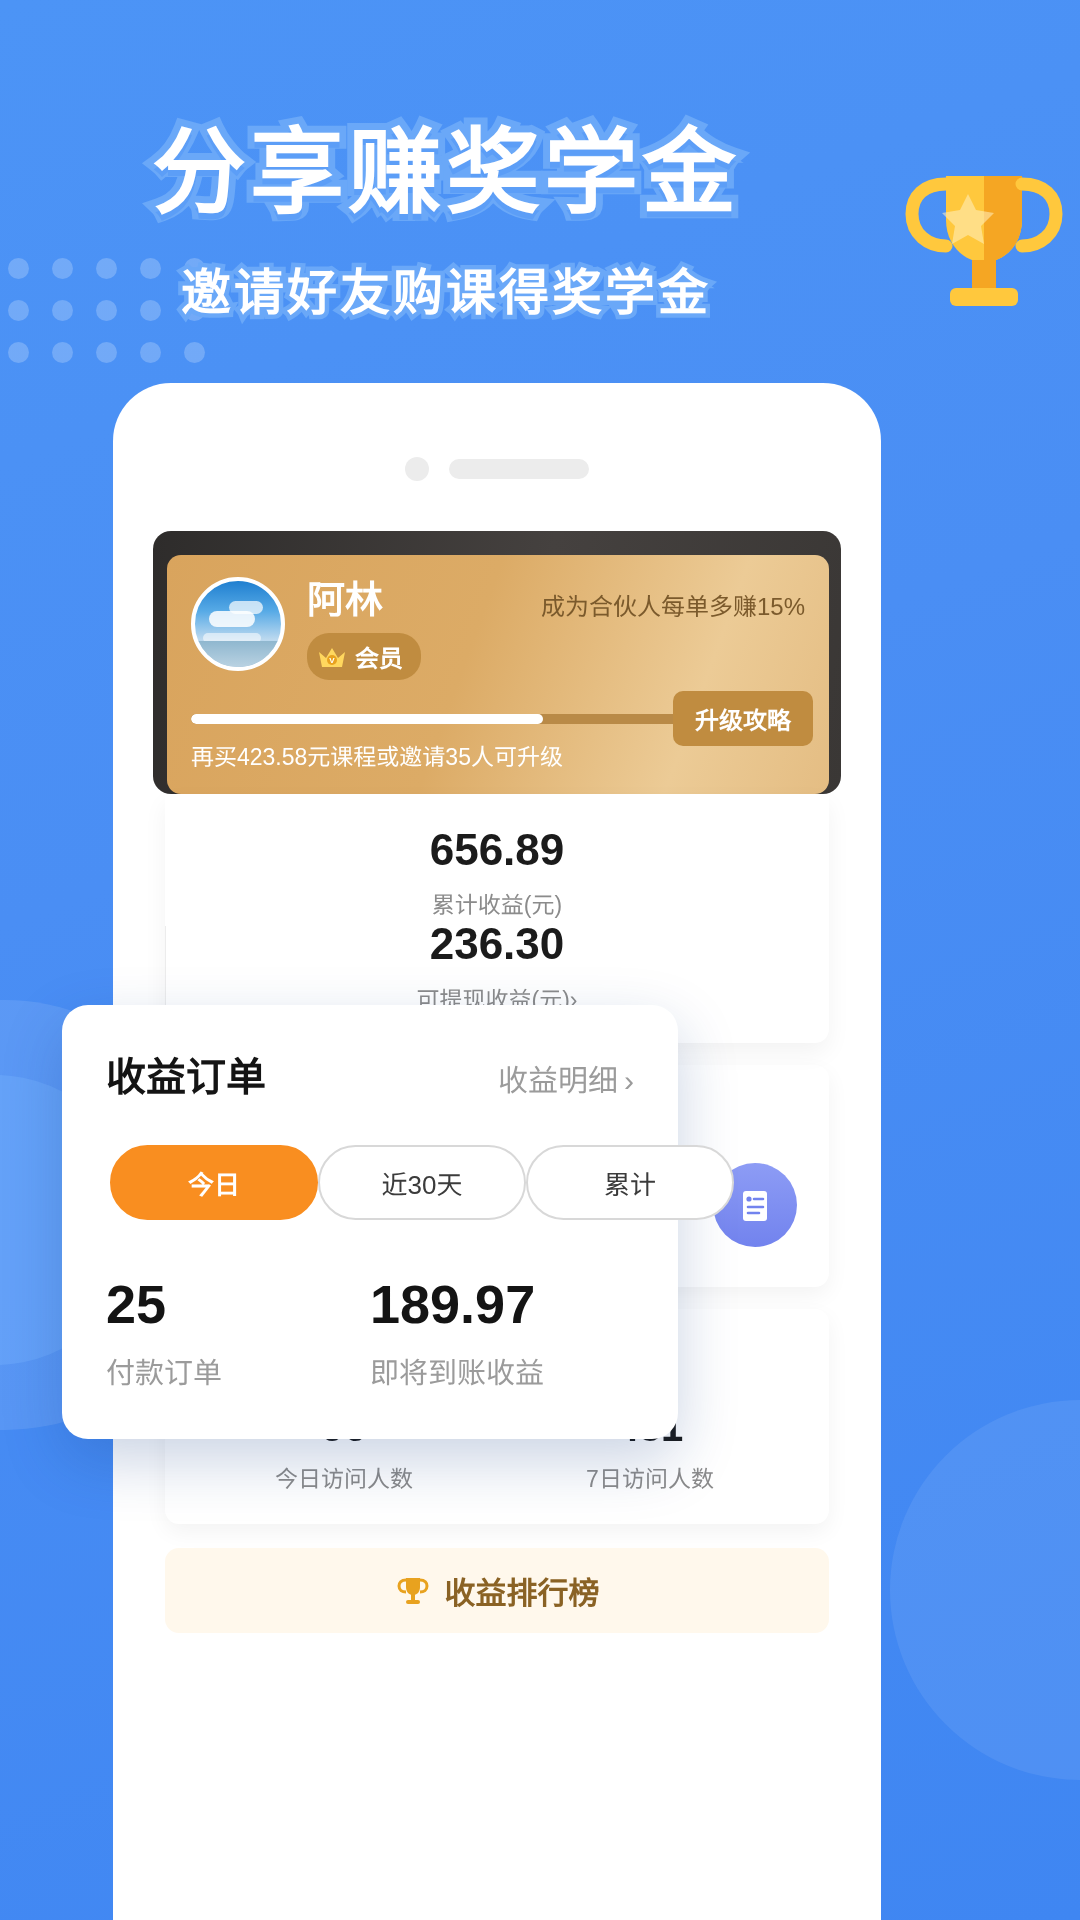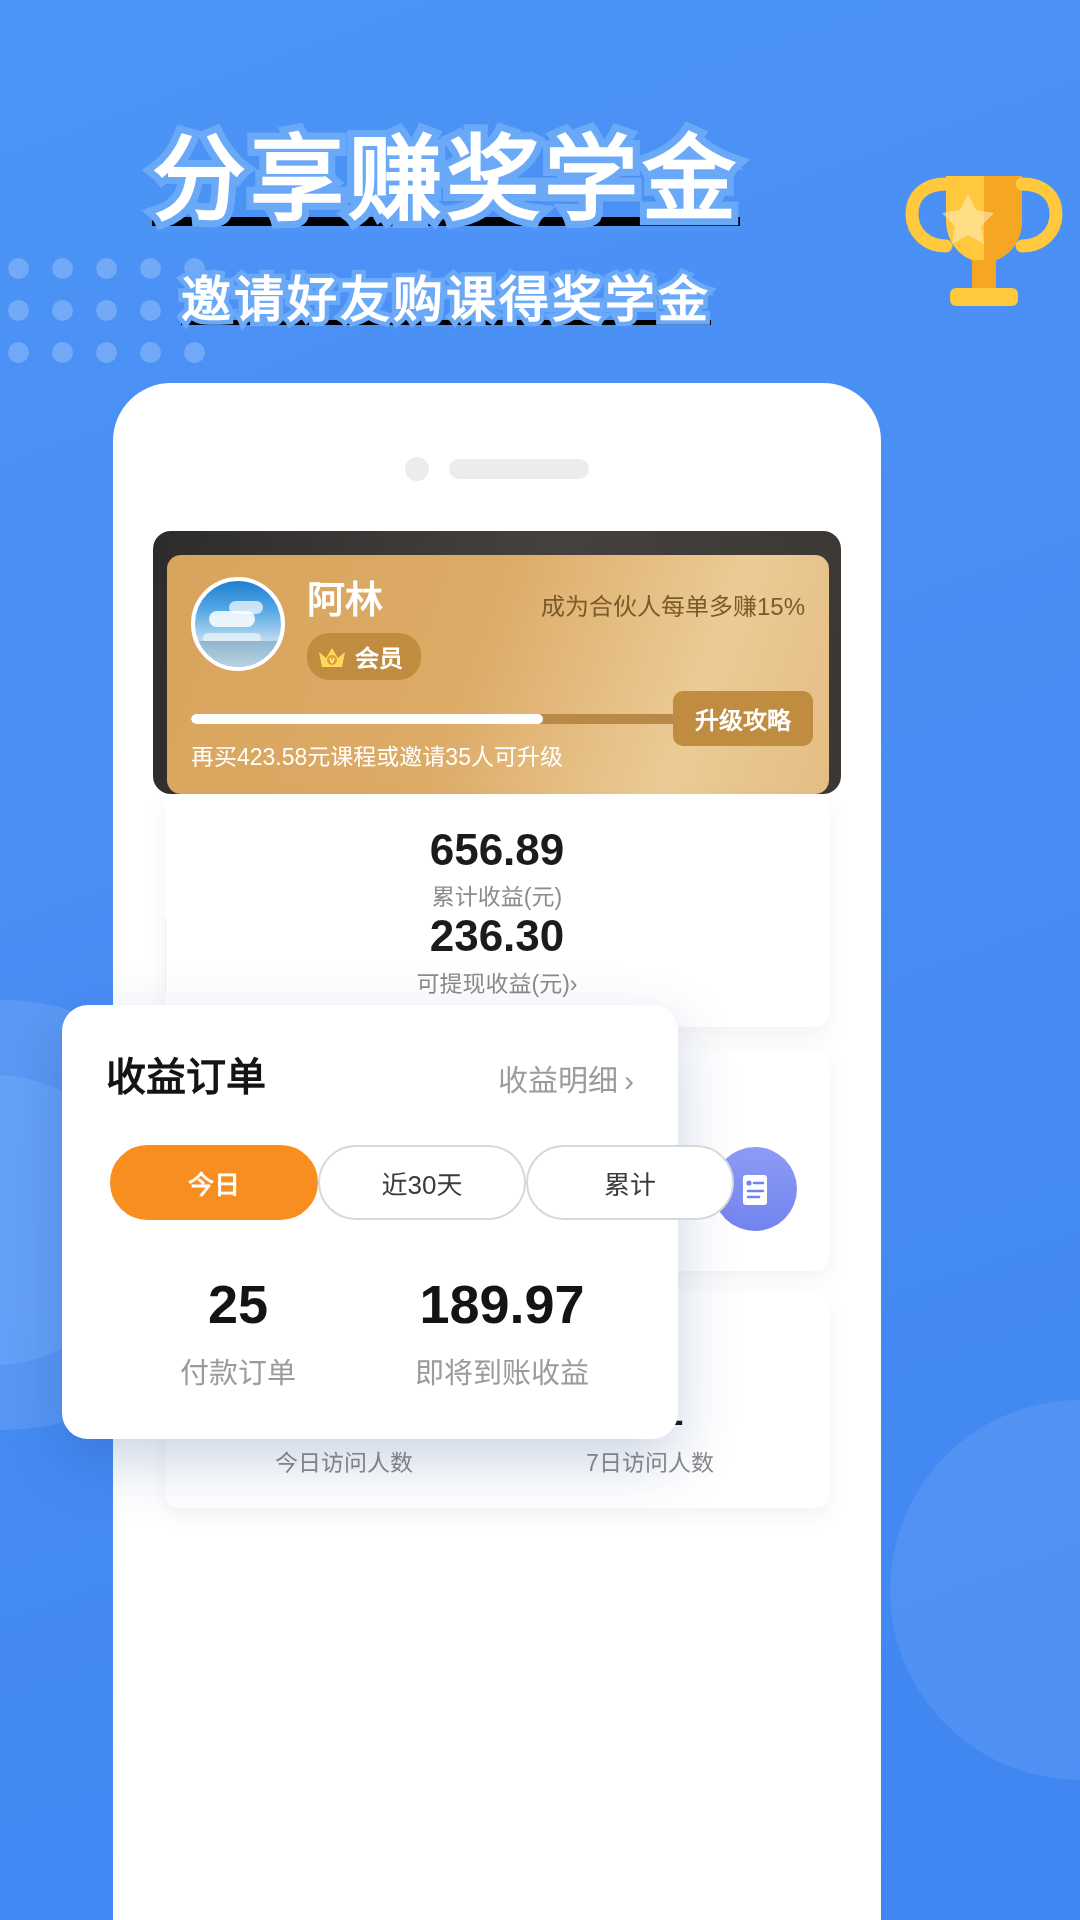--- a/index.html
+++ b/index.html
@@ -34,21 +34,21 @@
     width: 290px; height: 290px; border-radius: 50%;
     background: rgba(120,180,255,0.35); z-index: 1;
   }
   .bg-circle-r {
     position: absolute; right: -190px; top: 1400px;
     width: 380px; height: 380px; border-radius: 50%;
     background: rgba(255,255,255,0.08); z-index: 1;
   }
 
   
-  .hero { position: absolute; left: 0; top: 15px; width: 892px; z-index: 5; text-decoration: underline; }
+  .hero { position: absolute; left: 0; top: 8px; width: 892px; z-index: 5; }
   .hero-title {
     text-align: center; margin-top: 88px;
     font-size: 94px; font-weight: bold; letter-spacing: 4px;
     color: #ffffff;
     -webkit-text-stroke: 14px #6aa8f8;
     paint-order: stroke fill;
     text-shadow: 0 6px 0 rgba(80,150,245,0.55);
   }
   .hero-sub {
     text-align: center; margin-top: 20px;
@@ -142,21 +142,21 @@
     box-shadow: 0 10px 24px rgba(0,0,0,0.05);
     display: flex; padding: 32px 0 28px 0; position: relative;
     border-top: none;
     flex-direction: column;
   }
   .earn-col { flex: 1; text-align: center; position: relative; }
   .earn-col + .earn-col::before {
     content: ""; position: absolute; left: 0; top: 6px; bottom: 6px; width: 1px; background: #ececec;
   }
   .earn-val { font-size: 44px; font-weight: bold; color: #1b1b1b; line-height: 1.1; }
-  .earn-lbl { font-size: 23px; color: #8b8b8b; margin-top: 4px; }
+  .earn-lbl { font-size: 23px; color: #8b8b8b; margin-top: 12px; }
 
   
   .svc-card {
     margin: 22px 12px 0 12px; background: #fff; border-radius: 14px;
     box-shadow: 0 8px 22px rgba(0,0,0,0.05);
     padding: 28px 26px 40px 26px;
   }
   .svc-title { font-size: 30px; font-weight: bold; color: #1b1b1b; }
   .svc-icons { display: flex; justify-content: space-between; margin-top: 26px; padding: 0 6px; }
   .svc-ic {
@@ -203,21 +203,21 @@
 
   .tabs { display: flex; justify-content: space-between; margin-top: 42px; padding: 0 4px; }
   .tab {
     min-width: 208px; text-align: center; padding: 17px 0;
     border-radius: 44px; font-size: 26px; cursor: pointer;
     border: 2px solid #d8d8d8; color: #3b3b3b; background: #fff;
   }
   .tab.active { background: #f98e20; border-color: #f98e20; color: #ffffff; font-weight: bold; }
 
   .modal-stats { display: flex; margin-top: 56px; }
-  .mstat { flex: 1; text-align: center; }
+  .mstat { flex: 1; }
   .mstat-val { font-size: 54px; font-weight: bold; color: #141414; line-height: 1.05; }
   .mstat-lbl { font-size: 29px; color: #9b9b9b; margin-top: 16px; }
 </style>
 </head>
 <body>
 
 <div class="bg-dots">
   <i></i>
     <i></i>
     <i></i>
@@ -352,20 +352,30 @@
             <div class="visit-val">96</div>
             <div class="visit-lbl">今日访问人数</div>
           </div>
           <div class="visit-col">
             <div class="visit-val">481</div>
             <div class="visit-lbl">7日访问人数</div>
           </div>
         </div>
       </div>
 
+      <div class="rank-banner">
+        <svg width="36" height="36" viewBox="0 0 36 36">
+          <path d="M11 6 h14 v9 c0 5 -3 8 -7 8 s-7 -3 -7 -8 z" fill="#e8a21f"></path>
+          <path d="M11 8 c-5 0 -7 3 -7 6 c0 4 3 6 7 6" fill="none" stroke="#e8a21f" stroke-width="3"></path>
+          <path d="M25 8 c5 0 7 3 7 6 c0 4 -3 6 -7 6" fill="none" stroke="#e8a21f" stroke-width="3"></path>
+          <rect x="16" y="22" width="4" height="6" fill="#e8a21f"></rect>
+          <rect x="11" y="28" width="14" height="4" rx="2" fill="#e8a21f"></rect>
+        </svg>
+        <span class="txt">收益排行榜</span>
+      </div>
 
     </div>
   </div>
 </div>
 
 <div class="modal">
   <div class="modal-head">
     <div class="modal-title">收益订单</div>
     <div class="modal-link">
       <span>收益明细</span><span class="chev">›</span>

